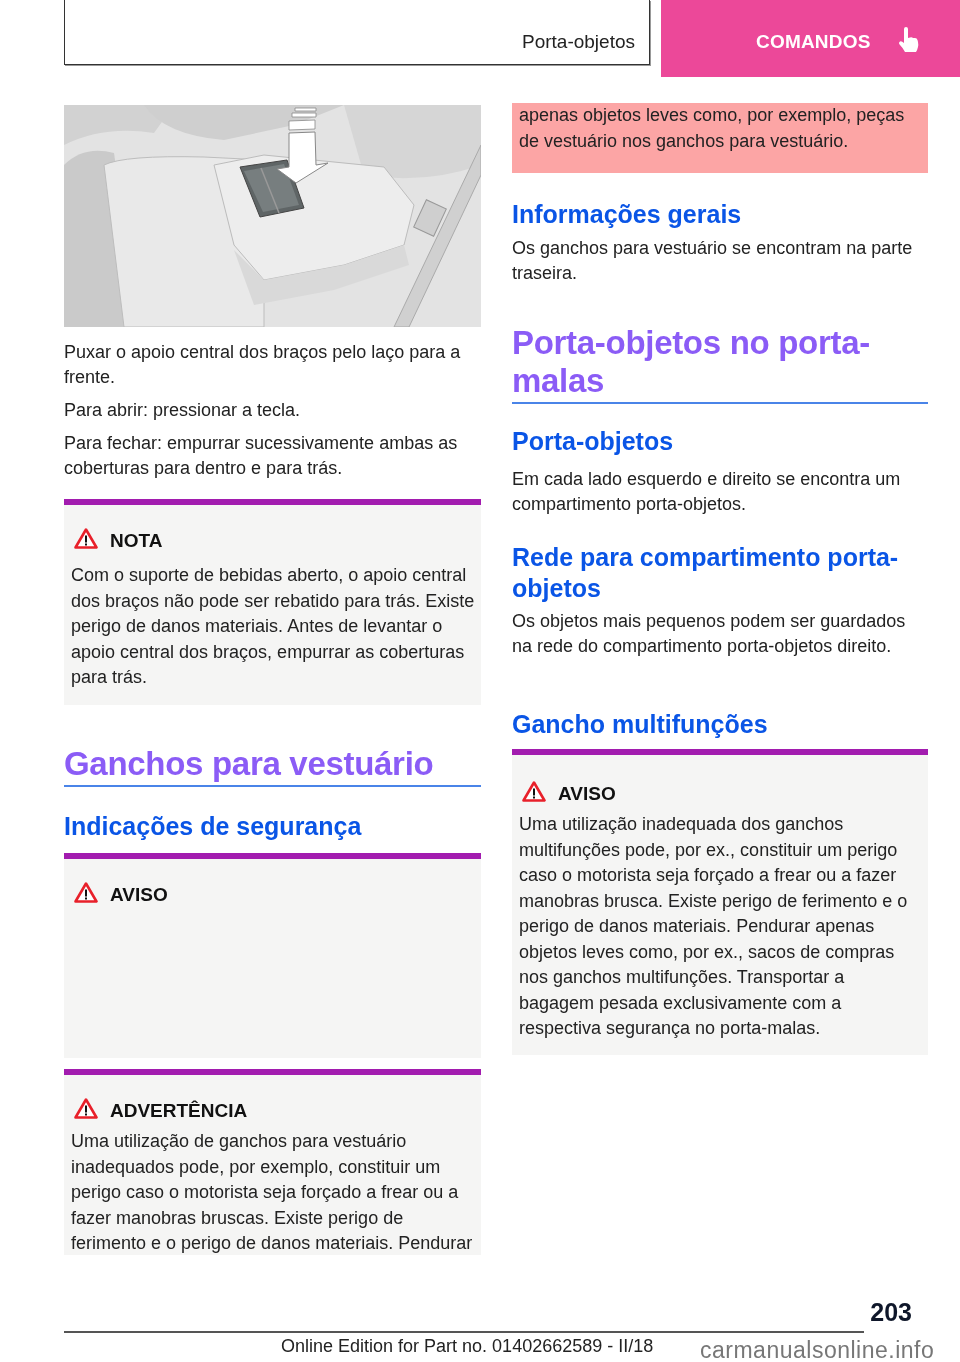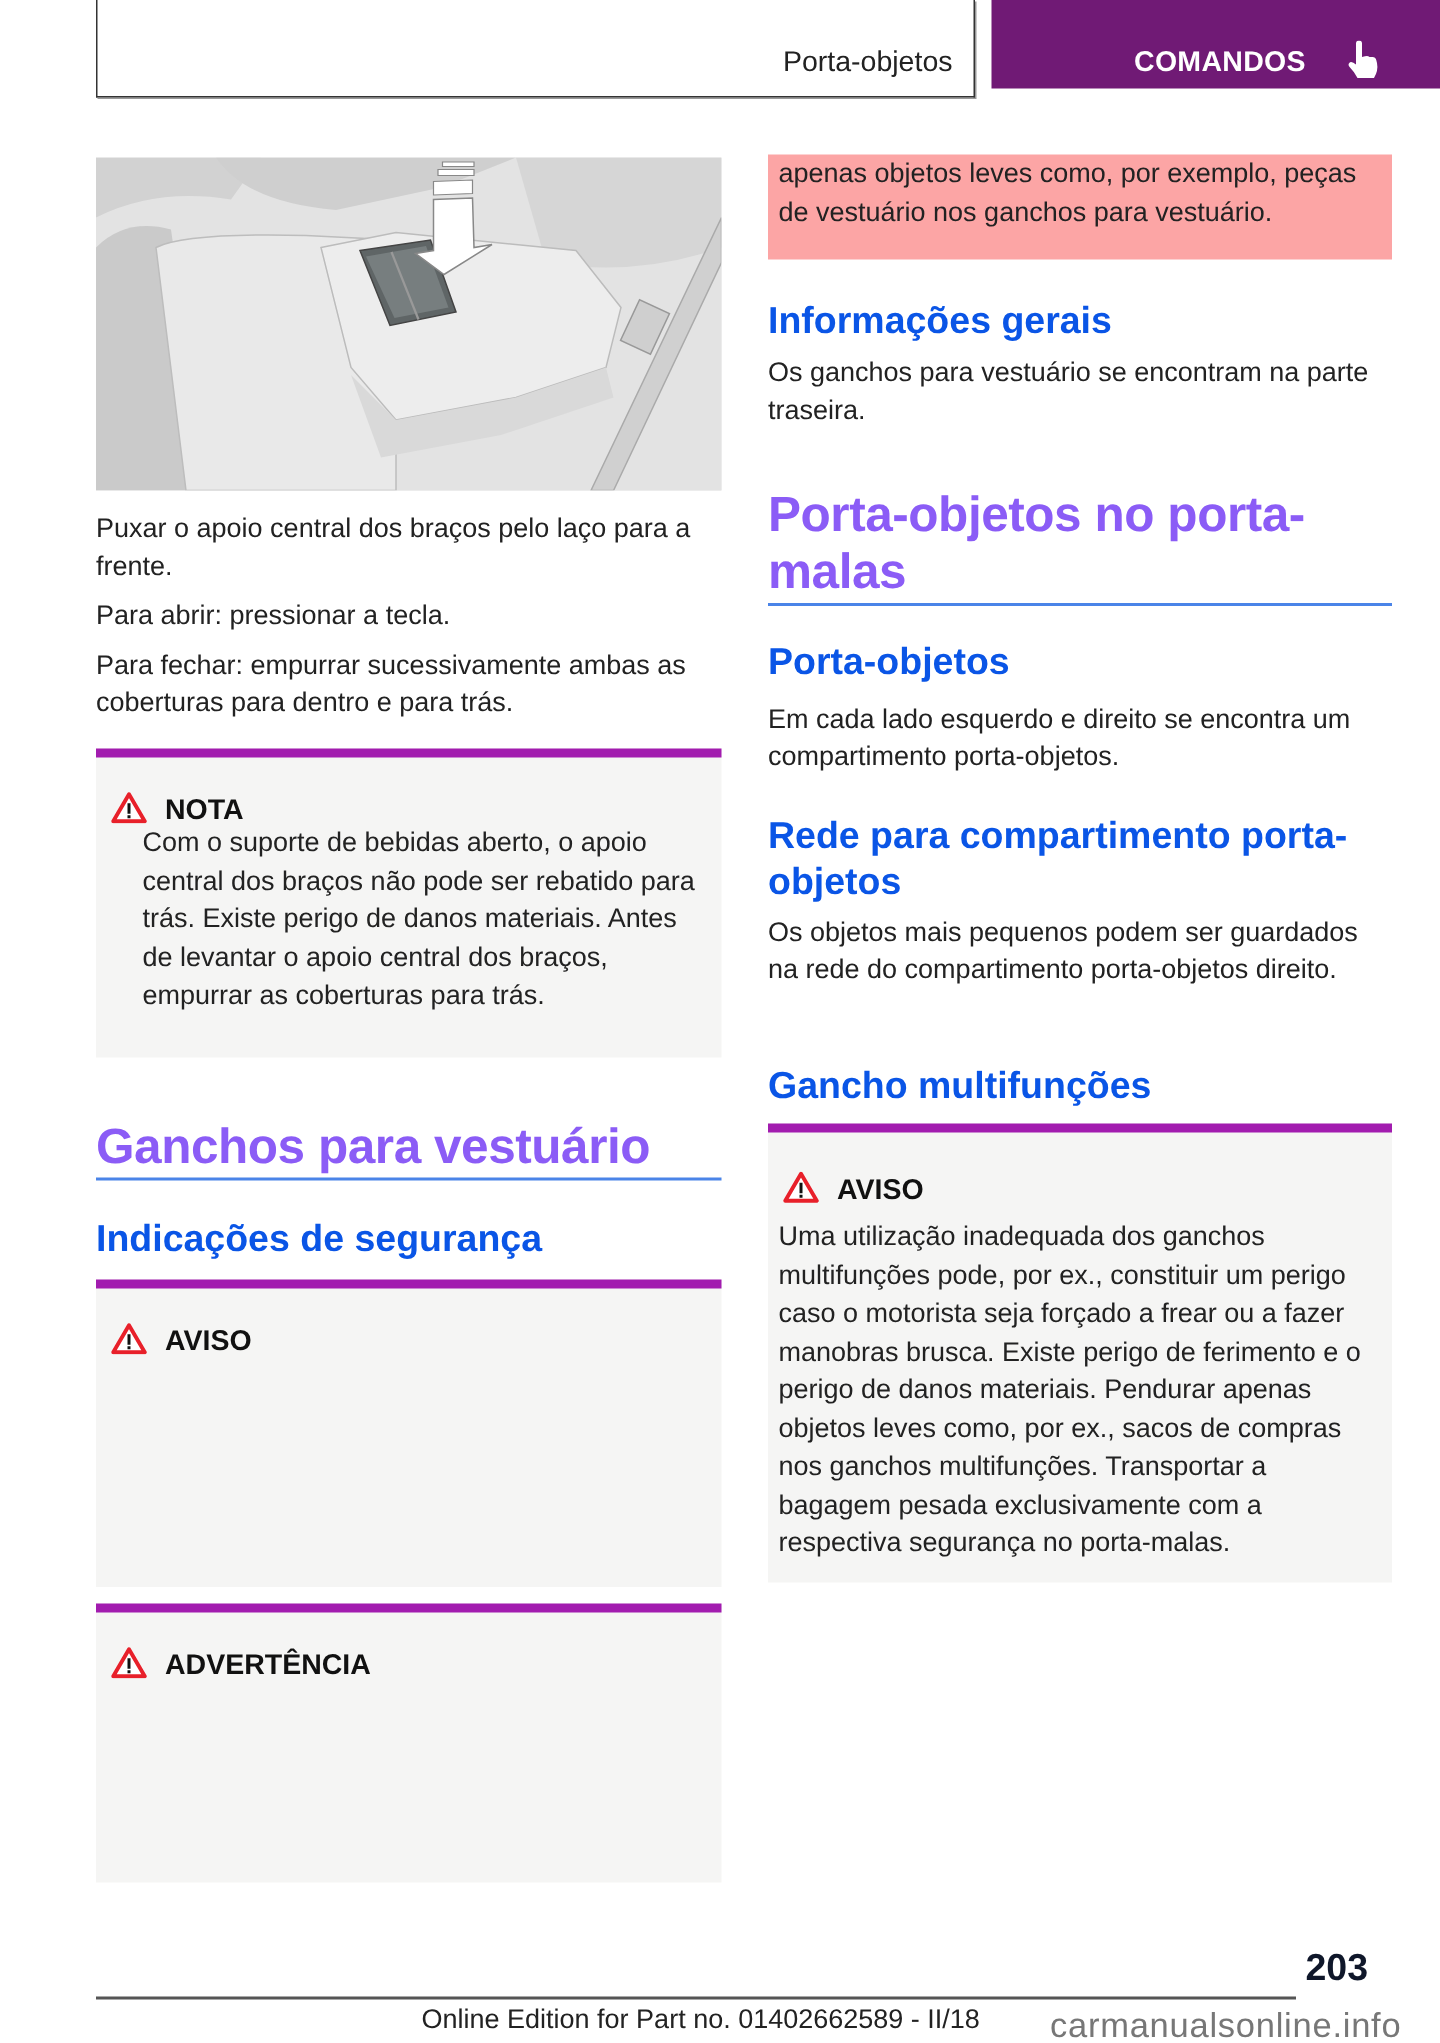--- a/index.html
+++ b/index.html
@@ -9,22 +9,22 @@
   
   .hdr-left {
     position: absolute; left: 64px; top: 0; width: 586px; height: 65px;
     border: 1px solid #333; border-top: none; background: #fff;
     box-shadow: 1px 1px 0 #999;
   }
   .hdr-left span {
     position: absolute; right: 14px; top: 31px; font-size: 19px; color: #222;
   }
   .hdr-right {
-    position: absolute; left: 661px; top: 0; width: 299px; height: 59px;
-    background: #701a75;
+    position: absolute; left: 661px; top: 0; width: 299px; height: 77px;
+    background: #ec4899;
     text-align: center;
   }
   .hdr-right .lbl {
     position: absolute; left: 95px; top: 31px; color: #fff; font-weight: bold; font-size: 19px;
     letter-spacing: 0.2px;
   }
   .hdr-right .hand { position: absolute; left: 237px; top: 27px; width: 22px; height: 26px; }
 
   .illus {
     position: absolute; left: 64px; top: 105px; width: 417px; height: 222px;
@@ -100,21 +100,21 @@
 <p class="body" style="left:64px; top:398px; width:417px;">Para abrir: pressionar a tecla.</p>
 <p class="body" style="left:64px; top:431px; width:417px;">Para fechar: empurrar sucessivamente ambas as coberturas para dentro e para trás.</p>
 
 <div class="notebox" style="left:64px; top:499px; width:417px; height:206px;">
   <svg class="warn" style="top:23px;" viewBox="0 0 24 21">
     <path d="M12 1.5 L22.5 19.5 L1.5 19.5 Z" fill="#fff" stroke="#e8202a" stroke-width="2.6" stroke-linejoin="round"></path>
     <rect x="11" y="7.5" width="2" height="7" fill="#111"></rect>
       <rect x="11" y="15.5" width="2" height="2" fill="#111"></rect>
   </svg>
   <span class="title" style="top:25px;">NOTA</span>
-  <div class="txt" style="top:44px;margin-left:24px;">Com o suporte de bebidas aberto, o apoio central dos braços não pode ser rebatido para trás. Existe perigo de danos materiais. Antes de levantar o apoio central dos braços, empurrar as coberturas para trás.</div>
+  <div class="txt" style="top:58px;">Com o suporte de bebidas aberto, o apoio central dos braços não pode ser rebatido para trás. Existe perigo de danos materiais. Antes de levantar o apoio central dos braços, empurrar as coberturas para trás.</div>
 </div>
 
 <div class="h1" style="left:64px; top:745px;">Ganchos para vestuário</div>
 <div class="h1rule" style="left:64px; top:785px; width:417px;"></div>
 <div class="h2" style="left:64px; top:811px;">Indicações de segurança</div>
 
 <div class="notebox" style="left:64px; top:853px; width:417px; height:205px;">
   <svg class="warn" style="top:23px;" viewBox="0 0 24 21">
     <path d="M12 1.5 L22.5 19.5 L1.5 19.5 Z" fill="#fff" stroke="#e8202a" stroke-width="2.6" stroke-linejoin="round"></path>
     <rect x="11" y="7.5" width="2" height="7" fill="#111"></rect>
@@ -123,20 +123,21 @@
   <span class="title" style="top:25px;">AVISO</span>
 </div>
 
 <div class="notebox" style="left:64px; top:1069px; width:417px; height:186px;">
   <svg class="warn" style="top:23px;" viewBox="0 0 24 21">
     <path d="M12 1.5 L22.5 19.5 L1.5 19.5 Z" fill="#fff" stroke="#e8202a" stroke-width="2.6" stroke-linejoin="round"></path>
     <rect x="11" y="7.5" width="2" height="7" fill="#111"></rect>
       <rect x="11" y="15.5" width="2" height="2" fill="#111"></rect>
   </svg>
   <span class="title" style="top:25px;">ADVERTÊNCIA</span>
+  <div class="txt" style="top:54px;">Uma utilização de ganchos para vestuário inadequados pode, por exemplo, constituir um perigo caso o motorista seja forçado a frear ou a fazer manobras bruscas. Existe perigo de ferimento e o perigo de danos materiais. Pendurar</div>
 </div>
 
 <div class="contbox" style="left:512px; top:103px; width:416px; height:70px;">
   <div class="txt" style="position:absolute; left:7px; right:6px; top:0; font-size:18px; line-height:25.5px; color:#222;">apenas objetos leves como, por exemplo, peças de vestuário nos ganchos para vestuário.</div>
 </div>
 
 <div class="h2" style="left:512px; top:199px;">Informações gerais</div>
 <p class="body" style="left:512px; top:236px; width:416px;">Os ganchos para vestuário se encontram na parte traseira.</p>
 
 <div class="h1" style="left:512px; top:324px;">Porta-objetos no porta-</div>

